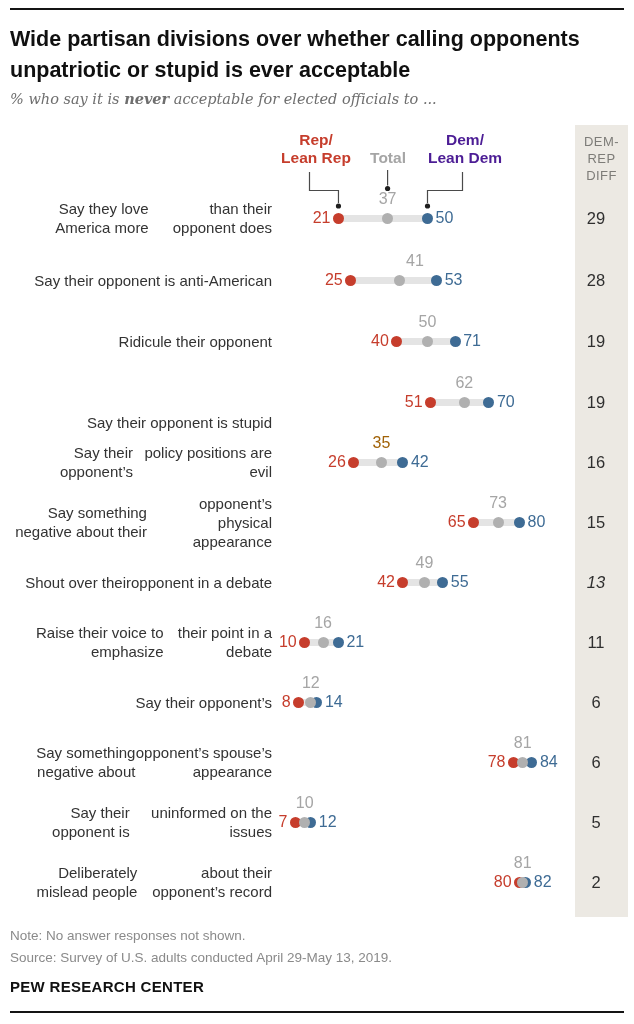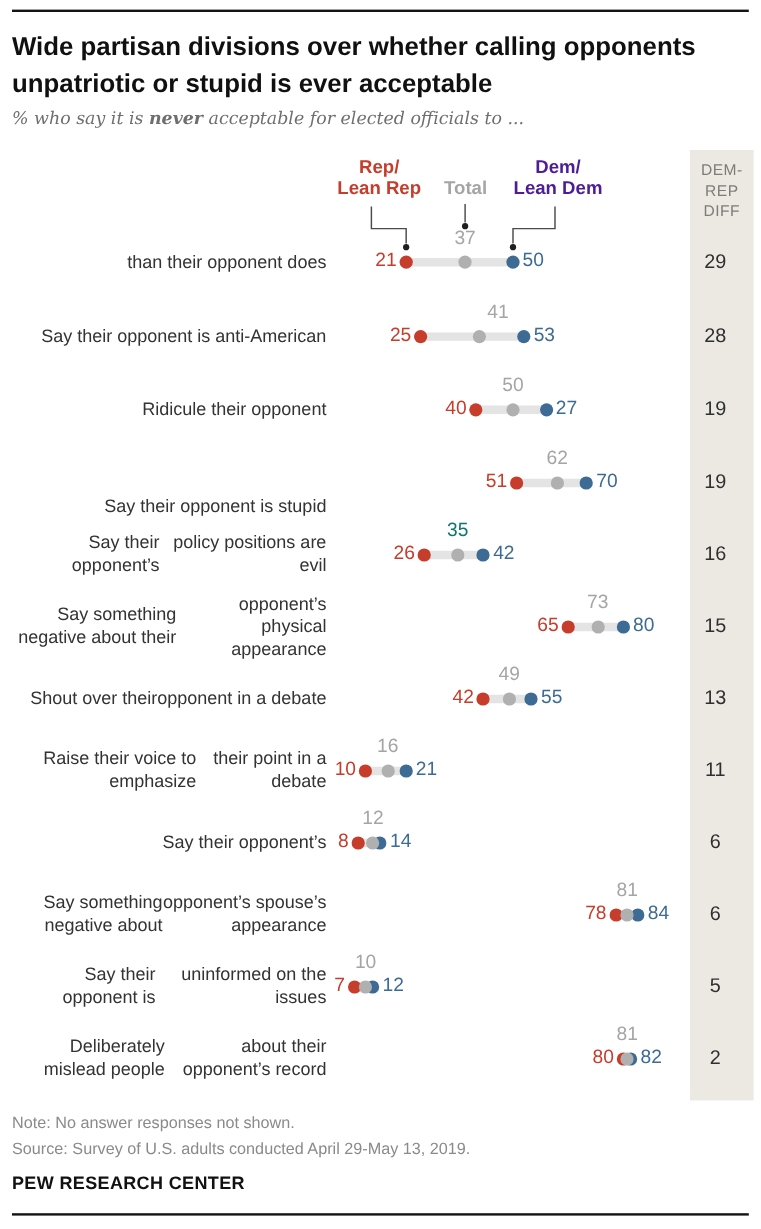--- a/index.html
+++ b/index.html
@@ -76,20 +76,21 @@
       <path d="M309.5 172 V190.5 H338.47 V203" fill="none" stroke="#4a4a4a" stroke-width="1.2"></path>
       <path d="M387.59 170 V185.5" fill="none" stroke="#4a4a4a" stroke-width="1.2"></path>
       <path d="M462.5 172 V190.5 H427.5 V203" fill="none" stroke="#4a4a4a" stroke-width="1.2"></path>
       <circle cx="338.47" cy="206" r="2.6" fill="#1f1f1f"></circle>
       <circle cx="387.59" cy="188.5" r="2.6" fill="#1f1f1f"></circle>
       <circle cx="427.5" cy="206" r="2.6" fill="#1f1f1f"></circle>
     </svg>
 
   <div id="rows">
       <div class="row-label" style="top: 188px;">
+        <span>Say they love America more</span>
         <br>
         <span>than their opponent does</span>
       </div>
       <div class="bar" style="left: 338.47px; width: 89.03px; top: 214.5px; background: rgb(228, 228, 228);"></div>
       <div class="dot" style="left: 422px; top: 212.5px; background: rgb(62, 107, 148);"></div>
       <div class="dot" style="left: 332.97px; top: 212.5px; background: rgb(198, 61, 44);"></div>
       <div class="dot" style="left: 382.09px; top: 212.5px; background: rgb(176, 176, 176);"></div>
       <div class="val val-rep" style="left: 273.47px; width: 57px; top: 208px; color: rgb(198, 61, 44);">21</div>
       <div class="val" style="left: 435.5px; top: 208px; color: rgb(62, 107, 148);">50</div>
       <div class="val val-total" style="left: 358.59px; width: 58px; top: 189px; color: rgb(165, 165, 165);">37</div>
@@ -106,21 +107,21 @@
       <div class="val val-total" style="left: 386px; width: 58px; top: 251px; color: rgb(165, 165, 165);">41</div>
       <div class="diff-val" style="top: 270px;">28</div>
       <div class="row-label" style="top: 311px; justify-content: flex-end;">
         <span>Ridicule their opponent</span>
       </div>
       <div class="bar" style="left: 396.8px; width: 58.33px; top: 337.5px; background: rgb(228, 228, 228);"></div>
       <div class="dot" style="left: 449.63px; top: 335.5px; background: rgb(62, 107, 148);"></div>
       <div class="dot" style="left: 391.3px; top: 335.5px; background: rgb(198, 61, 44);"></div>
       <div class="dot" style="left: 422px; top: 335.5px; background: rgb(176, 176, 176);"></div>
       <div class="val val-rep" style="left: 331.8px; width: 57px; top: 331px; color: rgb(198, 61, 44);">40</div>
-      <div class="val" style="left: 463.13px; top: 331px; color: rgb(62, 107, 148);">27</div>
+      <div class="val" style="left: 463.13px; top: 331px; color: rgb(62, 107, 148);">71</div>
       <div class="val val-total" style="left: 398.5px; width: 58px; top: 312px; color: rgb(165, 165, 165);">50</div>
       <div class="diff-val" style="top: 331px;">19</div>
       <div class="row-label" style="top: 372px; align-items: flex-end;">
         <span>Say their opponent is stupid</span>
       </div>
       <div class="bar" style="left: 430.57px; width: 58.33px; top: 398.5px; background: rgb(228, 228, 228);"></div>
       <div class="dot" style="left: 483.4px; top: 396.5px; background: rgb(62, 107, 148);"></div>
       <div class="dot" style="left: 425.07px; top: 396.5px; background: rgb(198, 61, 44);"></div>
       <div class="dot" style="left: 458.84px; top: 396.5px; background: rgb(176, 176, 176);"></div>
       <div class="val val-rep" style="left: 365.57px; width: 57px; top: 392px; color: rgb(198, 61, 44);">51</div>
@@ -131,21 +132,21 @@
         <span>Say their opponent’s</span>
         <br>
         <span>policy positions are evil</span>
       </div>
       <div class="bar" style="left: 353.82px; width: 49.12px; top: 458.5px; background: rgb(228, 228, 228);"></div>
       <div class="dot" style="left: 397.44px; top: 456.5px; background: rgb(62, 107, 148);"></div>
       <div class="dot" style="left: 348.32px; top: 456.5px; background: rgb(198, 61, 44);"></div>
       <div class="dot" style="left: 375.95px; top: 456.5px; background: rgb(176, 176, 176);"></div>
       <div class="val val-rep" style="left: 288.82px; width: 57px; top: 452px; color: rgb(198, 61, 44);">26</div>
       <div class="val" style="left: 410.94px; top: 452px; color: rgb(62, 107, 148);">42</div>
-      <div class="val val-total" style="left: 352.45px; width: 58px; top: 433px; color: #0f766e;">35</div>
+      <div class="val val-total" style="left: 352.45px; width: 58px; top: 433px; color: #a16207;">35</div>
       <div class="diff-val" style="top: 452px;">16</div>
       <div class="row-label" style="top: 492px;">
         <span>Say something negative about their</span>
         <br>
         <span>opponent’s physical appearance</span>
       </div>
       <div class="bar" style="left: 473.55px; width: 46.05px; top: 518.5px; background: rgb(228, 228, 228);"></div>
       <div class="dot" style="left: 514.1px; top: 516.5px; background: rgb(62, 107, 148);"></div>
       <div class="dot" style="left: 468.05px; top: 516.5px; background: rgb(198, 61, 44);"></div>
       <div class="dot" style="left: 492.61px; top: 516.5px; background: rgb(176, 176, 176);"></div>
@@ -158,21 +159,21 @@
         <br>
         <span>opponent in a debate</span>
       </div>
       <div class="bar" style="left: 402.94px; width: 39.91px; top: 578.5px; background: rgb(228, 228, 228);"></div>
       <div class="dot" style="left: 437.35px; top: 576.5px; background: rgb(62, 107, 148);"></div>
       <div class="dot" style="left: 397.44px; top: 576.5px; background: rgb(198, 61, 44);"></div>
       <div class="dot" style="left: 418.93px; top: 576.5px; background: rgb(176, 176, 176);"></div>
       <div class="val val-rep" style="left: 337.94px; width: 57px; top: 572px; color: rgb(198, 61, 44);">42</div>
       <div class="val" style="left: 450.85px; top: 572px; color: rgb(62, 107, 148);">55</div>
       <div class="val val-total" style="left: 395.43px; width: 58px; top: 553px; color: rgb(165, 165, 165);">49</div>
-      <div class="diff-val" style="top: 572px;">13</div>
+      <div class="diff-val" style="top: 572px; font-style: italic;">13</div>
       <div class="row-label" style="top: 612px;">
         <span>Raise their voice to emphasize</span>
         <br>
         <span>their point in a debate</span>
       </div>
       <div class="bar" style="left: 304.7px; width: 33.77px; top: 638.5px; background: rgb(228, 228, 228);"></div>
       <div class="dot" style="left: 332.97px; top: 636.5px; background: rgb(62, 107, 148);"></div>
       <div class="dot" style="left: 299.2px; top: 636.5px; background: rgb(198, 61, 44);"></div>
       <div class="dot" style="left: 317.62px; top: 636.5px; background: rgb(176, 176, 176);"></div>
       <div class="val val-rep" style="left: 239.7px; width: 57px; top: 632px; color: rgb(198, 61, 44);">10</div>

